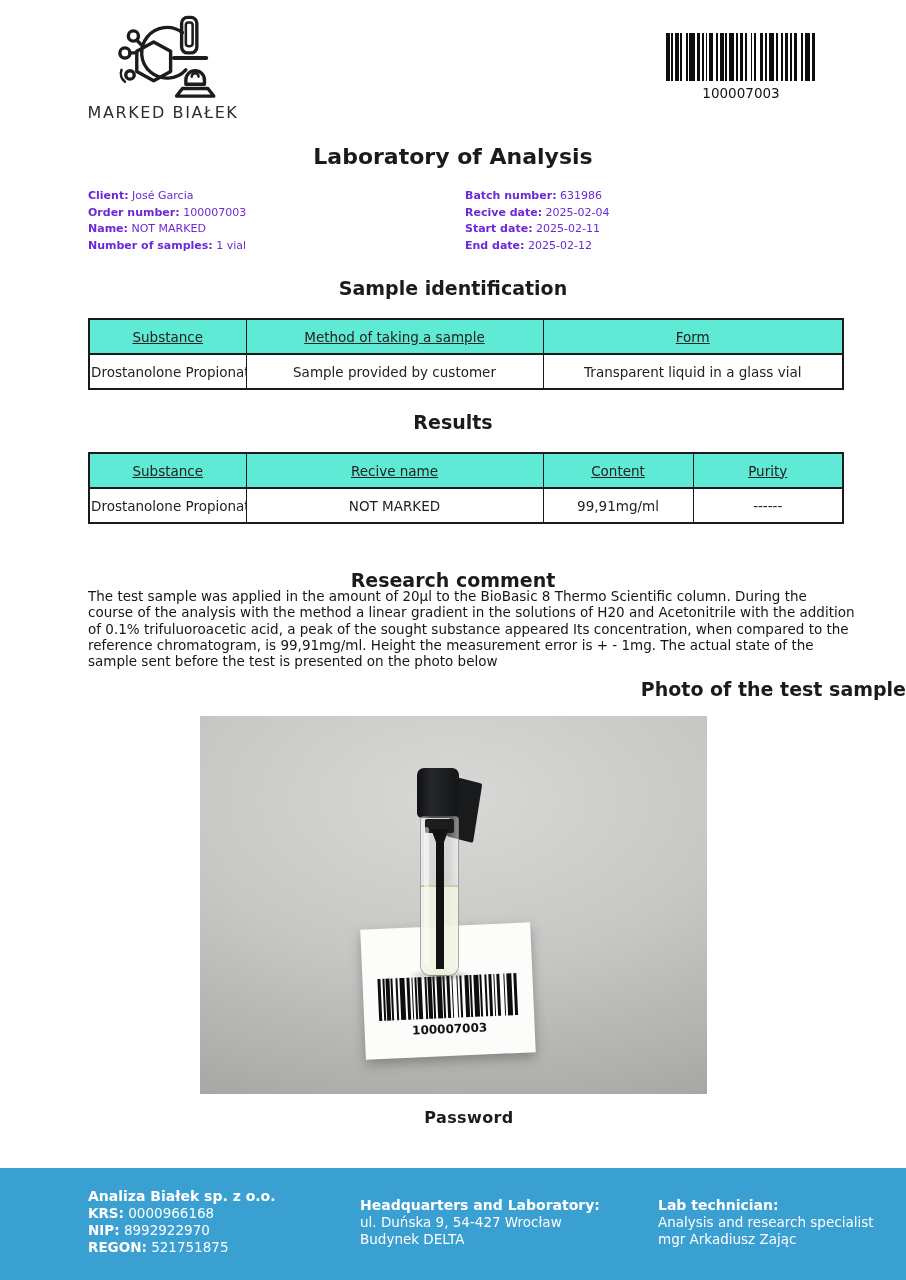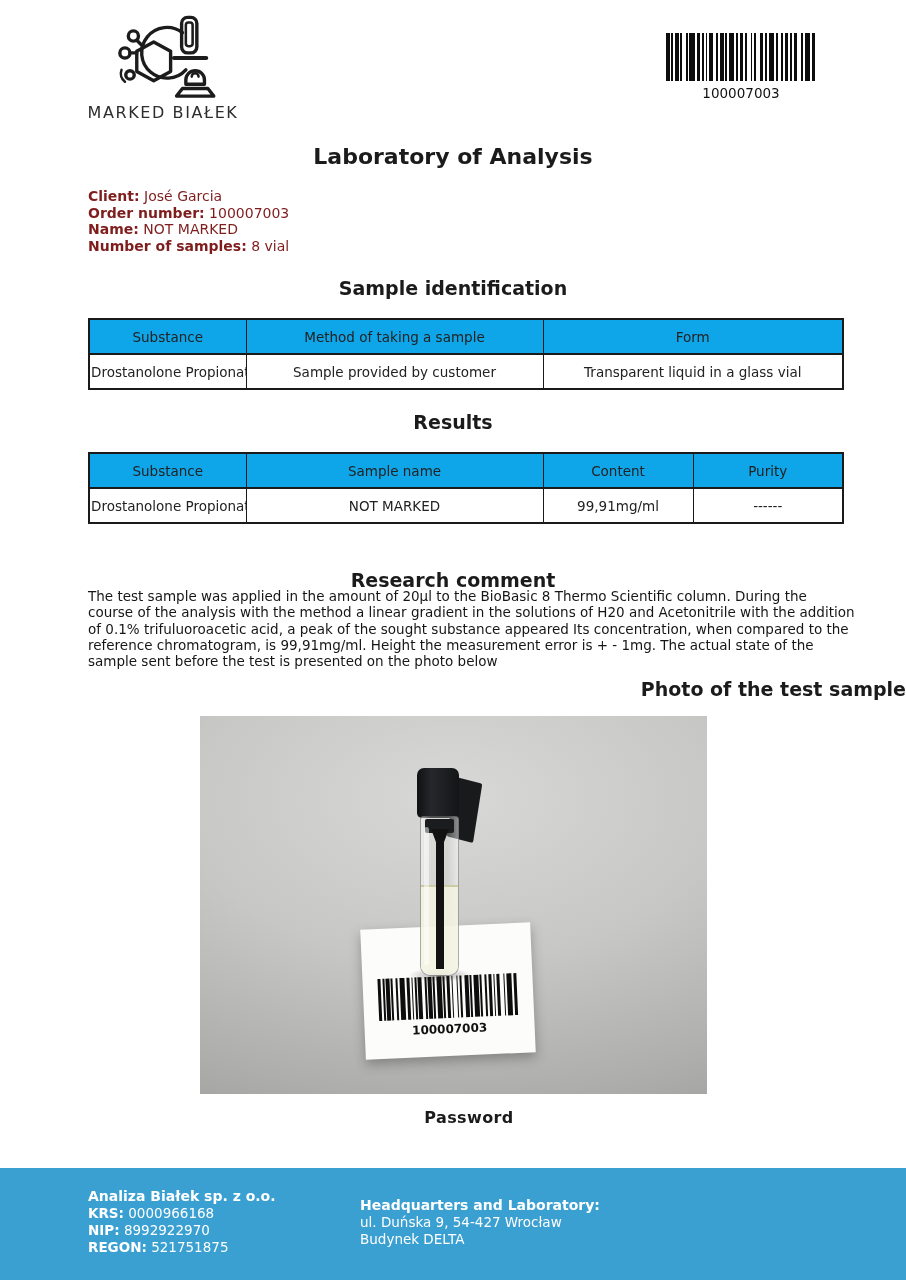--- a/index.html
+++ b/index.html
@@ -19,36 +19,36 @@
   .barcode { display:flex; align-items:stretch; width:100%; }
   .barcode span { display:block; height:100%; }
   .barcode .b { background:#0d0d0d; }
   .top-barcode-block .barcode { height:48px; }
   .barcode-number { text-align:center; font-size:13.5px; color:#111; margin-top:4px; }
 
   .doc-title { position:absolute; top:144px; left:0; width:100%; text-align:center;
     font-size:22px; font-weight:bold; color:#1b1b1b; }
 
   
-  .info-col { position:absolute; font-size:14px; line-height:16.6px; color:#7f1d1d; }
+  .info-col { position:absolute; font-size:11px; line-height:16.6px; color:#6d28d9; }
   .info-left  { left:88px;  top:188px; }
   .info-right { left:465px; top:188px; }
   .info-col .lbl { font-weight:bold; }
 
   
   .section-heading { position:absolute; left:0; width:100%; text-align:center;
     font-size:19px; font-weight:bold; color:#1b1b1b; }
 
   
   table.doc { position:absolute; left:88px; width:754px; border-collapse:collapse;
     border:2px solid #1a1a1a; table-layout:fixed; }
   table.doc th, table.doc td { border:1px solid #1a1a1a; text-align:center;
     font-size:13.5px; font-weight:normal; color:#222; height:35px; padding:0 1px;
     overflow:hidden; white-space:nowrap; }
-  table.doc th { background:#0ea5e9; border-bottom:2px solid #1a1a1a; }
+  table.doc th { background:#5eead4; border-bottom:2px solid #1a1a1a;text-decoration:underline; }
 
   
   .comment-text { position:absolute; left:88px; top:588px; width:768px;
     font-size:13.5px; line-height:16.3px; color:#161616; }
 
   
   .photo { position:absolute; left:200px; top:716px; width:507px; height:378px; overflow:hidden;
     background:radial-gradient(120% 95% at 50% 22%, #d8d8d6 0%, #c7c7c5 45%, #aeaeac 82%, #a0a09e 100%); }
   .sample-card { position:absolute; left:163px; top:210px; width:170px; height:130px;
     background:#fcfcfb; transform:rotate(-2.5deg); box-shadow:0 5px 12px rgba(40,40,40,0.35); }
@@ -187,21 +187,27 @@
       </div>
     <div class="barcode-number">100007003</div>
   </div>
 
   <div class="doc-title">Laboratory of Analysis</div>
 
   <div class="info-col info-left">
     <div><span class="lbl">Client:</span> <span>José Garcia</span></div>
     <div><span class="lbl">Order number:</span> <span>100007003</span></div>
     <div><span class="lbl">Name:</span> <span>NOT MARKED</span></div>
-    <div><span class="lbl">Number of samples:</span> <span>8 vial</span></div>
+    <div><span class="lbl">Number of samples:</span> <span>1 vial</span></div>
+  </div>
+  <div class="info-col info-right">
+    <div><span class="lbl">Batch number:</span> <span>631986</span></div>
+    <div><span class="lbl">Recive date:</span> <span>2025-02-04</span></div>
+    <div><span class="lbl">Start date:</span> <span>2025-02-11</span></div>
+    <div><span class="lbl">End date:</span> <span>2025-02-12</span></div>
   </div>
 
   <div class="section-heading" style="top:277px;">Sample identification</div>
   <table class="doc" style="top:318px;">
     <colgroup>
         <col style="width:157px">
         <col style="width:297px">
         <col style="width:300px">
       </colgroup>
     <thead>
@@ -224,21 +230,21 @@
   <table class="doc" style="top:452px;">
     <colgroup>
         <col style="width:157px">
         <col style="width:297px">
         <col style="width:150px">
         <col style="width:150px">
       </colgroup>
     <thead>
       <tr>
         <th>Substance</th>
-        <th>Sample name</th>
+        <th>Recive name</th>
         <th>Content</th>
         <th>Purity</th>
       </tr>
     </thead>
     <tbody>
       <tr>
         <td>Drostanolone Propionate</td>
         <td>NOT MARKED</td>
         <td>99,91mg/ml</td>
         <td>------</td>
@@ -334,15 +340,20 @@
       <div class="f-title">Analiza Białek sp. z o.o.</div>
       <div><span class="lbl">KRS:</span> <span>0000966168</span></div>
       <div><span class="lbl">NIP:</span> <span>8992922970</span></div>
       <div><span class="lbl">REGON:</span> <span>521751875</span></div>
     </div>
     <div class="f-col f-col2">
       <div class="f-title">Headquarters and Laboratory:</div>
       <div>ul. Duńska 9, 54-427 Wrocław</div>
       <div>Budynek DELTA</div>
     </div>
+    <div class="f-col f-col3">
+      <div class="f-title">Lab technician:</div>
+      <div>Analysis and research specialist</div>
+      <div>mgr Arkadiusz Zając</div>
+    </div>
   </div>
 
 </div>
 
 </body></html>

